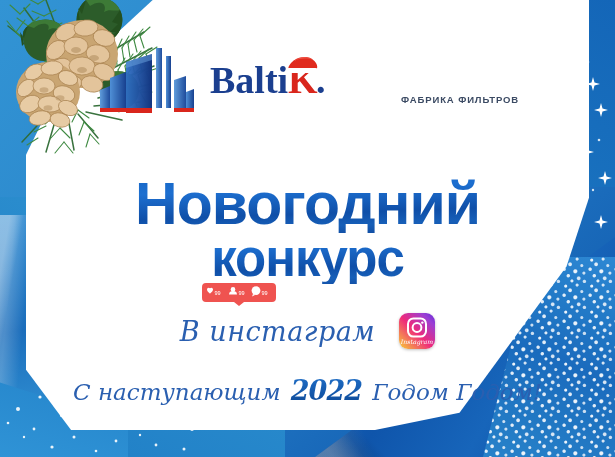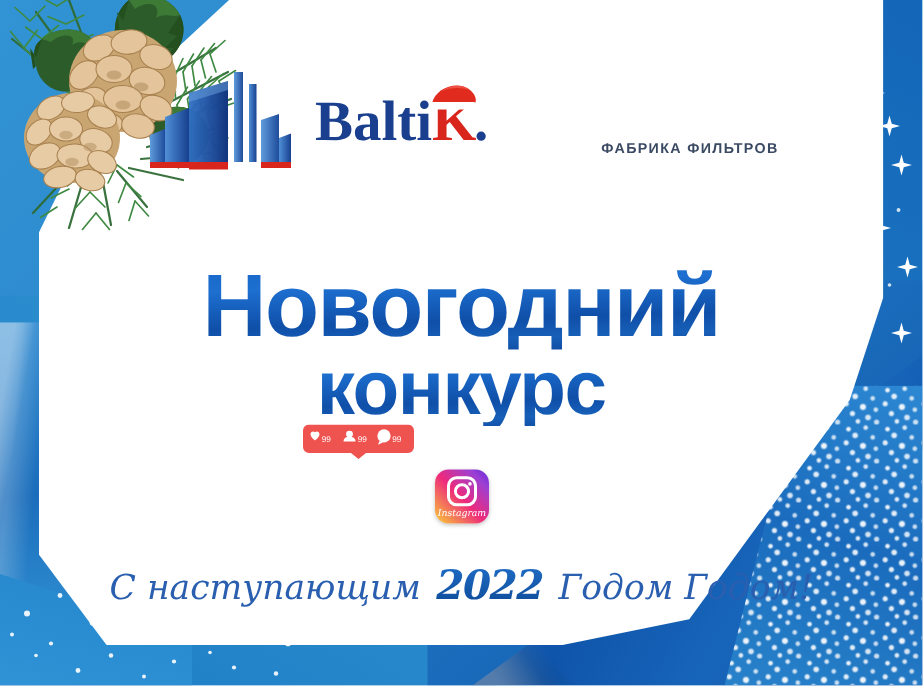--- a/index.html
+++ b/index.html
@@ -371,20 +371,21 @@
     <text x="36.5" y="11.5" font-family="Liberation Sans, sans-serif" font-size="5.5" fill="#ffffff">99</text>
 
     <g>
       <circle cx="54" cy="7.6" r="4.4" fill="#ffffff"></circle>
       <path d="M51,11 L50,13.5 L53.5,11.8 Z" fill="#ffffff"></path>
     </g>
     <text x="59.5" y="11.5" font-family="Liberation Sans, sans-serif" font-size="5.5" fill="#ffffff">99</text>
   </svg>
 
   <div id="insta-row">
+    <span id="insta-script">В инстаграм</span>
     <span id="insta-badge">
       <svg viewBox="0 0 36 36" width="36" height="36">
         <rect x="9" y="5.5" width="18" height="18" rx="5.4" fill="none" stroke="#ffffff" stroke-width="2"></rect>
         <circle cx="18" cy="14.5" r="4.4" fill="none" stroke="#ffffff" stroke-width="2"></circle>
         <circle cx="23.3" cy="9.6" r="1.2" fill="#ffffff"></circle>
         <text x="18" y="31" text-anchor="middle" font-family="DejaVu Serif, serif" font-style="italic" font-size="6.2" fill="#ffffff">Instagram</text>
       </svg>
     </span>
   </div>
 

